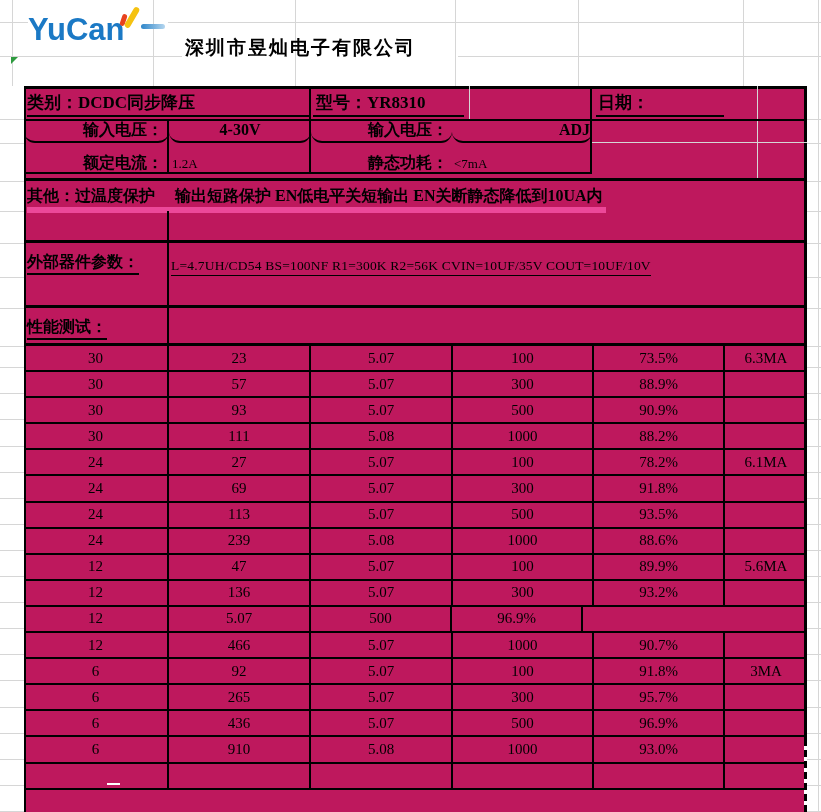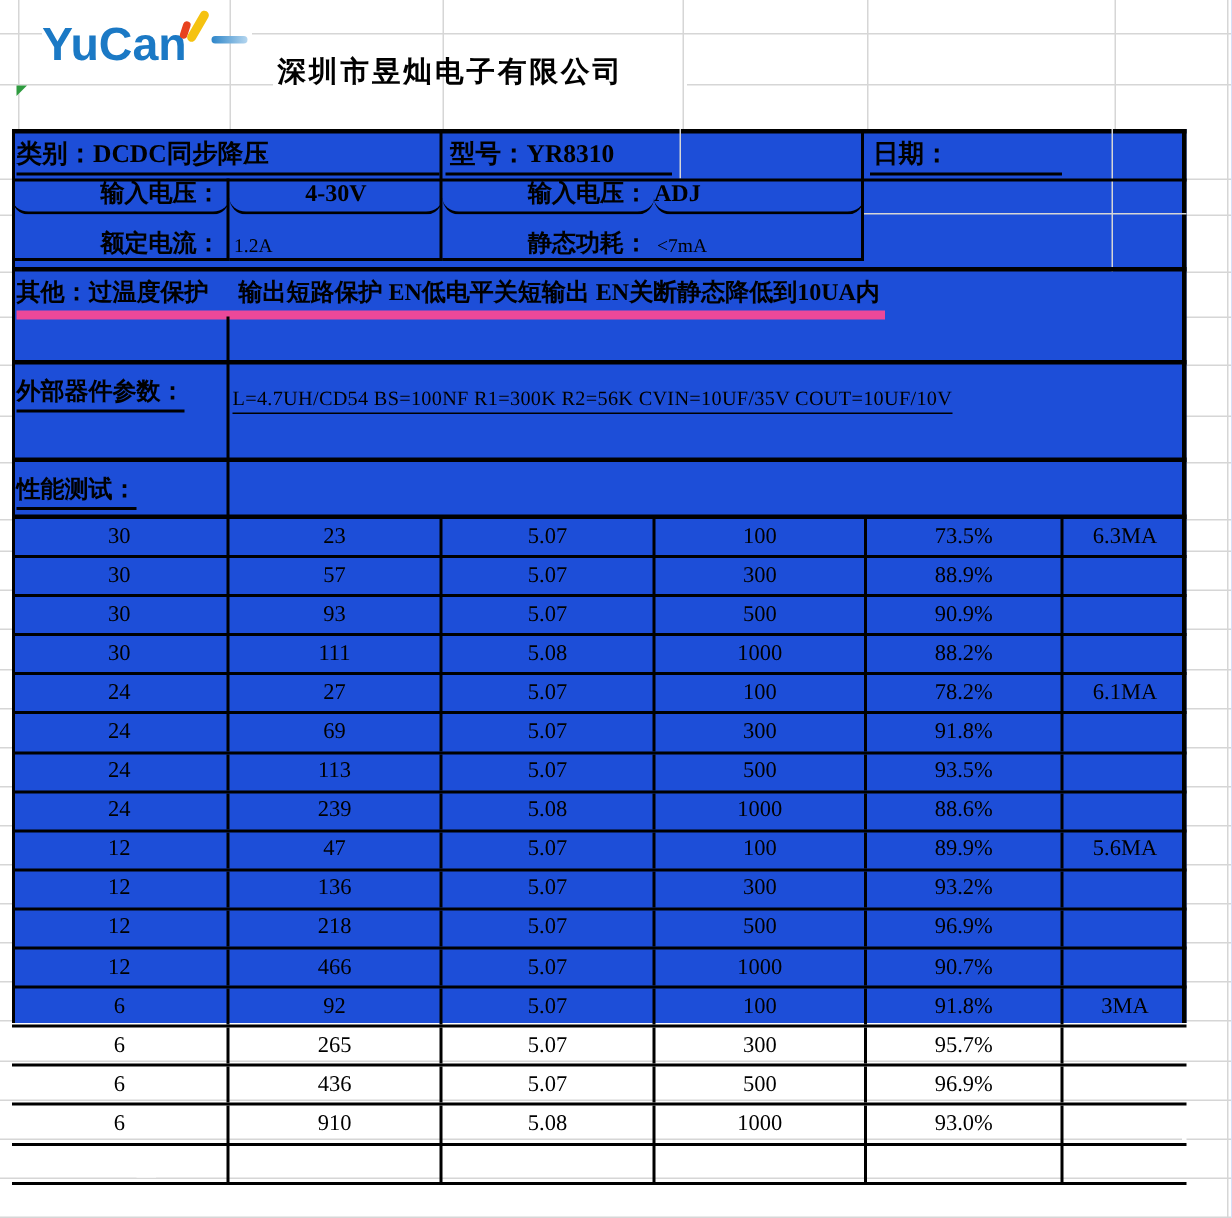--- a/index.html
+++ b/index.html
@@ -15,42 +15,42 @@
              font-weight:900;font-size:31px;letter-spacing:0px;color:#1b79c5;}
   .acc{position:absolute;border-radius:3px;}
   .acc-red{left:93px;top:4px;width:5px;height:12px;background:#e8421e;transform:rotate(18deg);}
   .acc-yellow{left:101px;top:-4px;width:6px;height:23px;background:#f5c211;transform:rotate(30deg);}
   .acc-blue{left:113px;top:14px;width:24px;height:5px;background:linear-gradient(to right,#2e86c9,#b5d6ef);}
   .company-cn{position:absolute;left:185px;top:35px;font-size:19px;font-weight:bold;letter-spacing:2px;}
   .company-en{position:absolute;left:44px;top:61px;font-size:17px;font-weight:bold;letter-spacing:0.6px;}
   .green-tri{position:absolute;left:11px;top:57px;width:0;height:0;
              border-top:7px solid #2e9b3f;border-right:7px solid transparent;}
   
-  .doc{position:absolute;left:8px;top:86px;width:783px;height:596px;background:#1d4ed8;z-index:1;}
+  .doc{position:absolute;left:24px;top:86px;width:783px;height:726px;background:#be185d;z-index:1;}
   .bl{position:absolute;left:0;top:0;width:2px;height:100%;background:#000;}
   .br{position:absolute;right:0;top:0;width:3px;height:100%;background:#000;}
   .bt{position:absolute;left:0;top:0;width:100%;height:3px;background:#000;}
   .v{position:absolute;width:2px;background:#000;}
   .secborder{position:absolute;left:0;width:783px;height:3px;background:#000;}
   .glv{position:absolute;width:1px;background:#d6d6d6;}
   .glh{position:absolute;height:1px;background:#d6d6d6;}
   
   .rowA{position:absolute;left:0;top:0;width:783px;height:33px;border-bottom:2px solid #000;box-sizing:content-box;}
   .cellA{position:absolute;top:4px;height:25px;line-height:25px;font-weight:bold;font-size:17px;
          border-bottom:2px solid #000;}
   .cellA1{left:3px;width:282px;}
   .cellA2{left:289px;width:148px;padding-left:3px;}
   .cellA3{left:572px;width:126px;padding-left:2px;}
   
   .cellB{position:absolute;top:33px;height:22px;line-height:22px;font-weight:bold;font-size:16px;
          border-bottom:2px solid #000;box-sizing:content-box;border-radius:11px;}
   .b1{left:0;width:139px;text-align:right;padding-right:6px;}
   .b2{left:145px;width:142px;text-align:center;}
   .b3{left:287px;width:137px;text-align:right;padding-right:4px;}
-  .b4{left:428px;width:138px;text-align:left;padding-right:2px;}
+  .b4{left:428px;width:138px;text-align:right;padding-right:2px;}
   
   .cellC{position:absolute;top:57px;height:29px;display:flex;align-items:flex-end;
          border-bottom:2px solid #000;box-sizing:content-box;font-weight:bold;font-size:16px;line-height:18px;}
   .c1{left:0;width:139px;justify-content:flex-end;padding-right:6px;}
   .c2{left:145px;width:139px;padding-left:3px;font-weight:normal;font-size:13px;line-height:16px;}
   .c3{left:287px;width:137px;justify-content:flex-end;padding-right:4px;}
   .c4{left:428px;width:138px;padding-left:2px;font-weight:normal;font-size:13px;line-height:16px;}
   
   .otherline{position:absolute;left:3px;top:100px;font-weight:bold;font-size:16px;line-height:20px;
              border-bottom:6px solid #ec4899;padding:0 3px 1px 0;}
@@ -247,21 +247,20 @@
         <div class="t-row">
           <div class="cell w0">12</div>
           <div class="cell w1">136</div>
           <div class="cell w2">5.07</div>
           <div class="cell w3">300</div>
           <div class="cell w4">93.2%</div>
           <div class="cell w5 last"></div>
         </div>
         <div class="t-row">
           <div class="cell w0">12</div>
-          <div class="cell w1">218</div>
           <div class="cell w2">5.07</div>
           <div class="cell w3">500</div>
           <div class="cell w4">96.9%</div>
           <div class="cell w5 last"></div>
         </div>
         <div class="t-row">
           <div class="cell w0">12</div>
           <div class="cell w1">466</div>
           <div class="cell w2">5.07</div>
           <div class="cell w3">1000</div>

